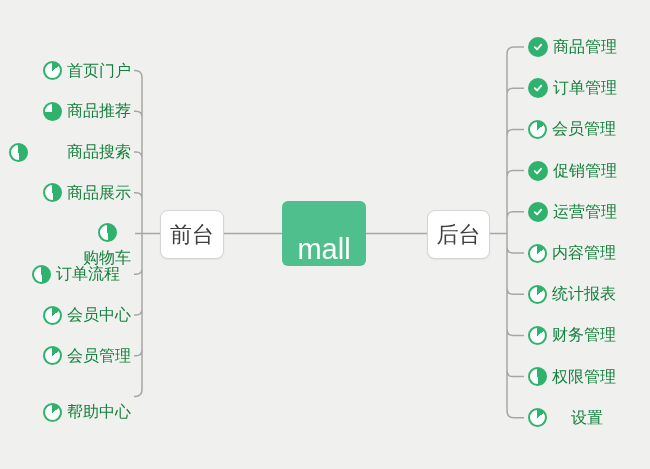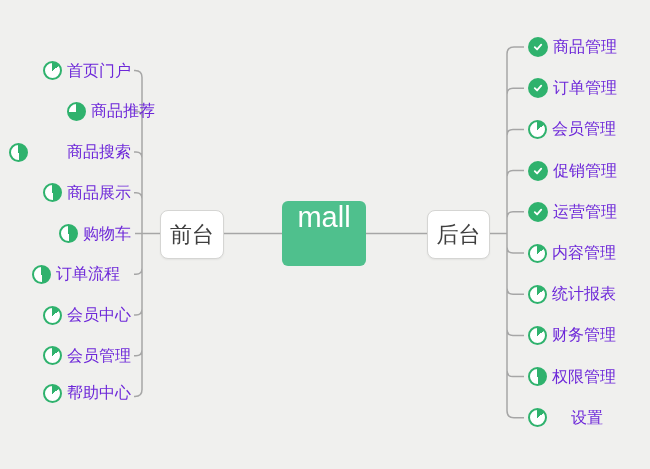--- a/index.html
+++ b/index.html
@@ -8,75 +8,75 @@
     font-family:"Liberation Sans","DejaVu Sans",sans-serif;overflow:hidden;
   }
   svg.lines{position:absolute;left:0;top:0;width:650px;height:469px}
   svg.lines path{fill:none;stroke:var(--line-gray,#a6a6a6);stroke-width:1.5}
   .leaf{position:absolute;display:flex;align-items:center;gap:5px;height:22px;cursor:default;white-space:nowrap}
   .icon{flex:0 0 auto;display:inline-flex;align-items:center;justify-content:center}
   .icon.pie{width:19px;height:19px;border-radius:50%;border:2px solid var(--icon-green,#2fb26d);box-sizing:border-box}
   .icon.check{width:20px;height:20px;border-radius:50%;background:var(--icon-green,#2fb26d)}
   .icon.check svg{width:14px;height:14px;display:block}
   .icon.check path{fill:none;stroke:#ffffff;stroke-width:2.6;stroke-linecap:round;stroke-linejoin:round}
-  .label{font-size:16px;color:#6d28d9;line-height:22px}
+  .label{font-size:16px;color:#15803d;line-height:22px}
   .hub{
     position:absolute;background:#ffffff;border:1px solid #d5d5d3;border-radius:8px;
     display:flex;align-items:center;justify-content:center;
     font-size:22px;color:#3f3f3f;box-shadow:0 1px 2px rgba(0,0,0,.06);cursor:default;
   }
   .root{
     position:absolute;background:var(--node-green,#4fc08d);border-radius:6px;
-    display:flex;align-items:flex-start;justify-content:center;
+    display:flex;align-items:flex-end;justify-content:center;
     font-size:29px;color:#ffffff;cursor:default;
   }
 </style>
 </head>
 <body>
 
 <div class="canvas" style="background: rgb(240, 240, 238);">
 
   <svg class="lines" viewBox="0 0 650 469">
     <path id="connector-path" d="M 134 70.5 L 135 70.5 Q 142 70.5 142 77.5 L 142 389.5 Q 142 396.5 135 396.5 L 134 396.5 M 134 111.25 L 136 111.25 Q 142 111.25 142 117.25 M 134 152 L 136 152 Q 142 152 142 158 M 134 192.75 L 136 192.75 Q 142 192.75 142 198.75 M 135 233.5 L 160 233.5 M 134 274.25 L 136 274.25 Q 142 274.25 142 268.25 M 134 315 L 136 315 Q 142 315 142 309 M 134 355.75 L 136 355.75 Q 142 355.75 142 349.75 M 222 233.5 L 282 233.5 M 366 233.5 L 427 233.5 M 488 233.5 L 507 233.5 M 524 47 L 514 47 Q 507 47 507 54 L 507 410.8 Q 507 417.8 514 417.8 L 524 417.8 M 524 88.2 L 513 88.2 Q 507 88.2 507 94.2 M 524 129.4 L 513 129.4 Q 507 129.4 507 135.4 M 524 170.60000000000002 L 513 170.60000000000002 Q 507 170.60000000000002 507 176.60000000000002 M 524 211.8 L 513 211.8 Q 507 211.8 507 217.8 M 524 253 L 513 253 Q 507 253 507 247 M 524 294.20000000000005 L 513 294.20000000000005 Q 507 294.20000000000005 507 288.20000000000005 M 524 335.40000000000003 L 513 335.40000000000003 Q 507 335.40000000000003 507 329.40000000000003 M 524 376.6 L 513 376.6 Q 507 376.6 507 370.6"></path>
   </svg>
 
   <div id="left-items">
       <div class="leaf" style="top: 59.5px; right: 519px;">
         <span class="icon pie" style="background: conic-gradient(rgb(47, 178, 109) 0deg, rgb(47, 178, 109) 15%, rgb(255, 255, 255) 15%, rgb(255, 255, 255) 100%);"></span>
         <span class="label">首页门户</span>
       </div>
-      <div class="leaf" style="top: 100.25px; right: 495px;">
+      <div class="leaf" style="top: 100.25px; right: 519px;">
         <span class="icon pie" style="background: conic-gradient(rgb(47, 178, 109) 0deg, rgb(47, 178, 109) 75%, rgb(255, 255, 255) 75%, rgb(255, 255, 255) 100%);"></span>
         <span class="label">商品推荐</span>
       </div>
       <div class="leaf" style="top: 141px; right: 519px; gap: 39px;">
         <span class="icon pie" style="background: conic-gradient(rgb(47, 178, 109) 0deg, rgb(47, 178, 109) 50%, rgb(255, 255, 255) 50%, rgb(255, 255, 255) 100%);"></span>
         <span class="label">商品搜索</span>
       </div>
       <div class="leaf" style="top: 181.75px; right: 519px;">
         <span class="icon pie" style="background: conic-gradient(rgb(47, 178, 109) 0deg, rgb(47, 178, 109) 50%, rgb(255, 255, 255) 50%, rgb(255, 255, 255) 100%);"></span>
         <span class="label">商品展示</span>
       </div>
-      <div class="leaf" style="top: 222.5px; right: 519px;">
+      <div class="leaf" style="top: 222.5px; right: 519px; flex-direction: column;">
         <span class="icon pie" style="background: conic-gradient(rgb(47, 178, 109) 0deg, rgb(47, 178, 109) 50%, rgb(255, 255, 255) 50%, rgb(255, 255, 255) 100%);"></span>
         <span class="label">购物车</span>
       </div>
       <div class="leaf" style="top: 263.25px; right: 530px; align-items: center;">
         <span class="icon pie" style="background: conic-gradient(rgb(47, 178, 109) 0deg, rgb(47, 178, 109) 50%, rgb(255, 255, 255) 50%, rgb(255, 255, 255) 100%);"></span>
         <span class="label">订单流程</span>
       </div>
       <div class="leaf" style="top: 304px; right: 519px;">
         <span class="icon pie" style="background: conic-gradient(rgb(47, 178, 109) 0deg, rgb(47, 178, 109) 15%, rgb(255, 255, 255) 15%, rgb(255, 255, 255) 100%);"></span>
         <span class="label">会员中心</span>
       </div>
       <div class="leaf" style="top: 344.75px; right: 519px;">
         <span class="icon pie" style="background: conic-gradient(rgb(47, 178, 109) 0deg, rgb(47, 178, 109) 15%, rgb(255, 255, 255) 15%, rgb(255, 255, 255) 100%);"></span>
         <span class="label">会员管理</span>
       </div>
-      <div class="leaf" style="top: 382px; right: 519px;">
+      <div class="leaf" style="top: 401px; right: 519px;">
         <span class="icon pie" style="background: conic-gradient(rgb(47, 178, 109) 0deg, rgb(47, 178, 109) 15%, rgb(255, 255, 255) 15%, rgb(255, 255, 255) 100%);"></span>
         <span class="label">帮助中心</span>
       </div>
     </div>
   <div id="right-items">
       <div class="leaf" style="top: 36px; left: 528px;">
         <span class="icon check">
           <svg viewBox="0 0 20 20">
             <path d="M5.4 10.3 L8.7 13.5 L14.6 6.7"></path>
           </svg>

